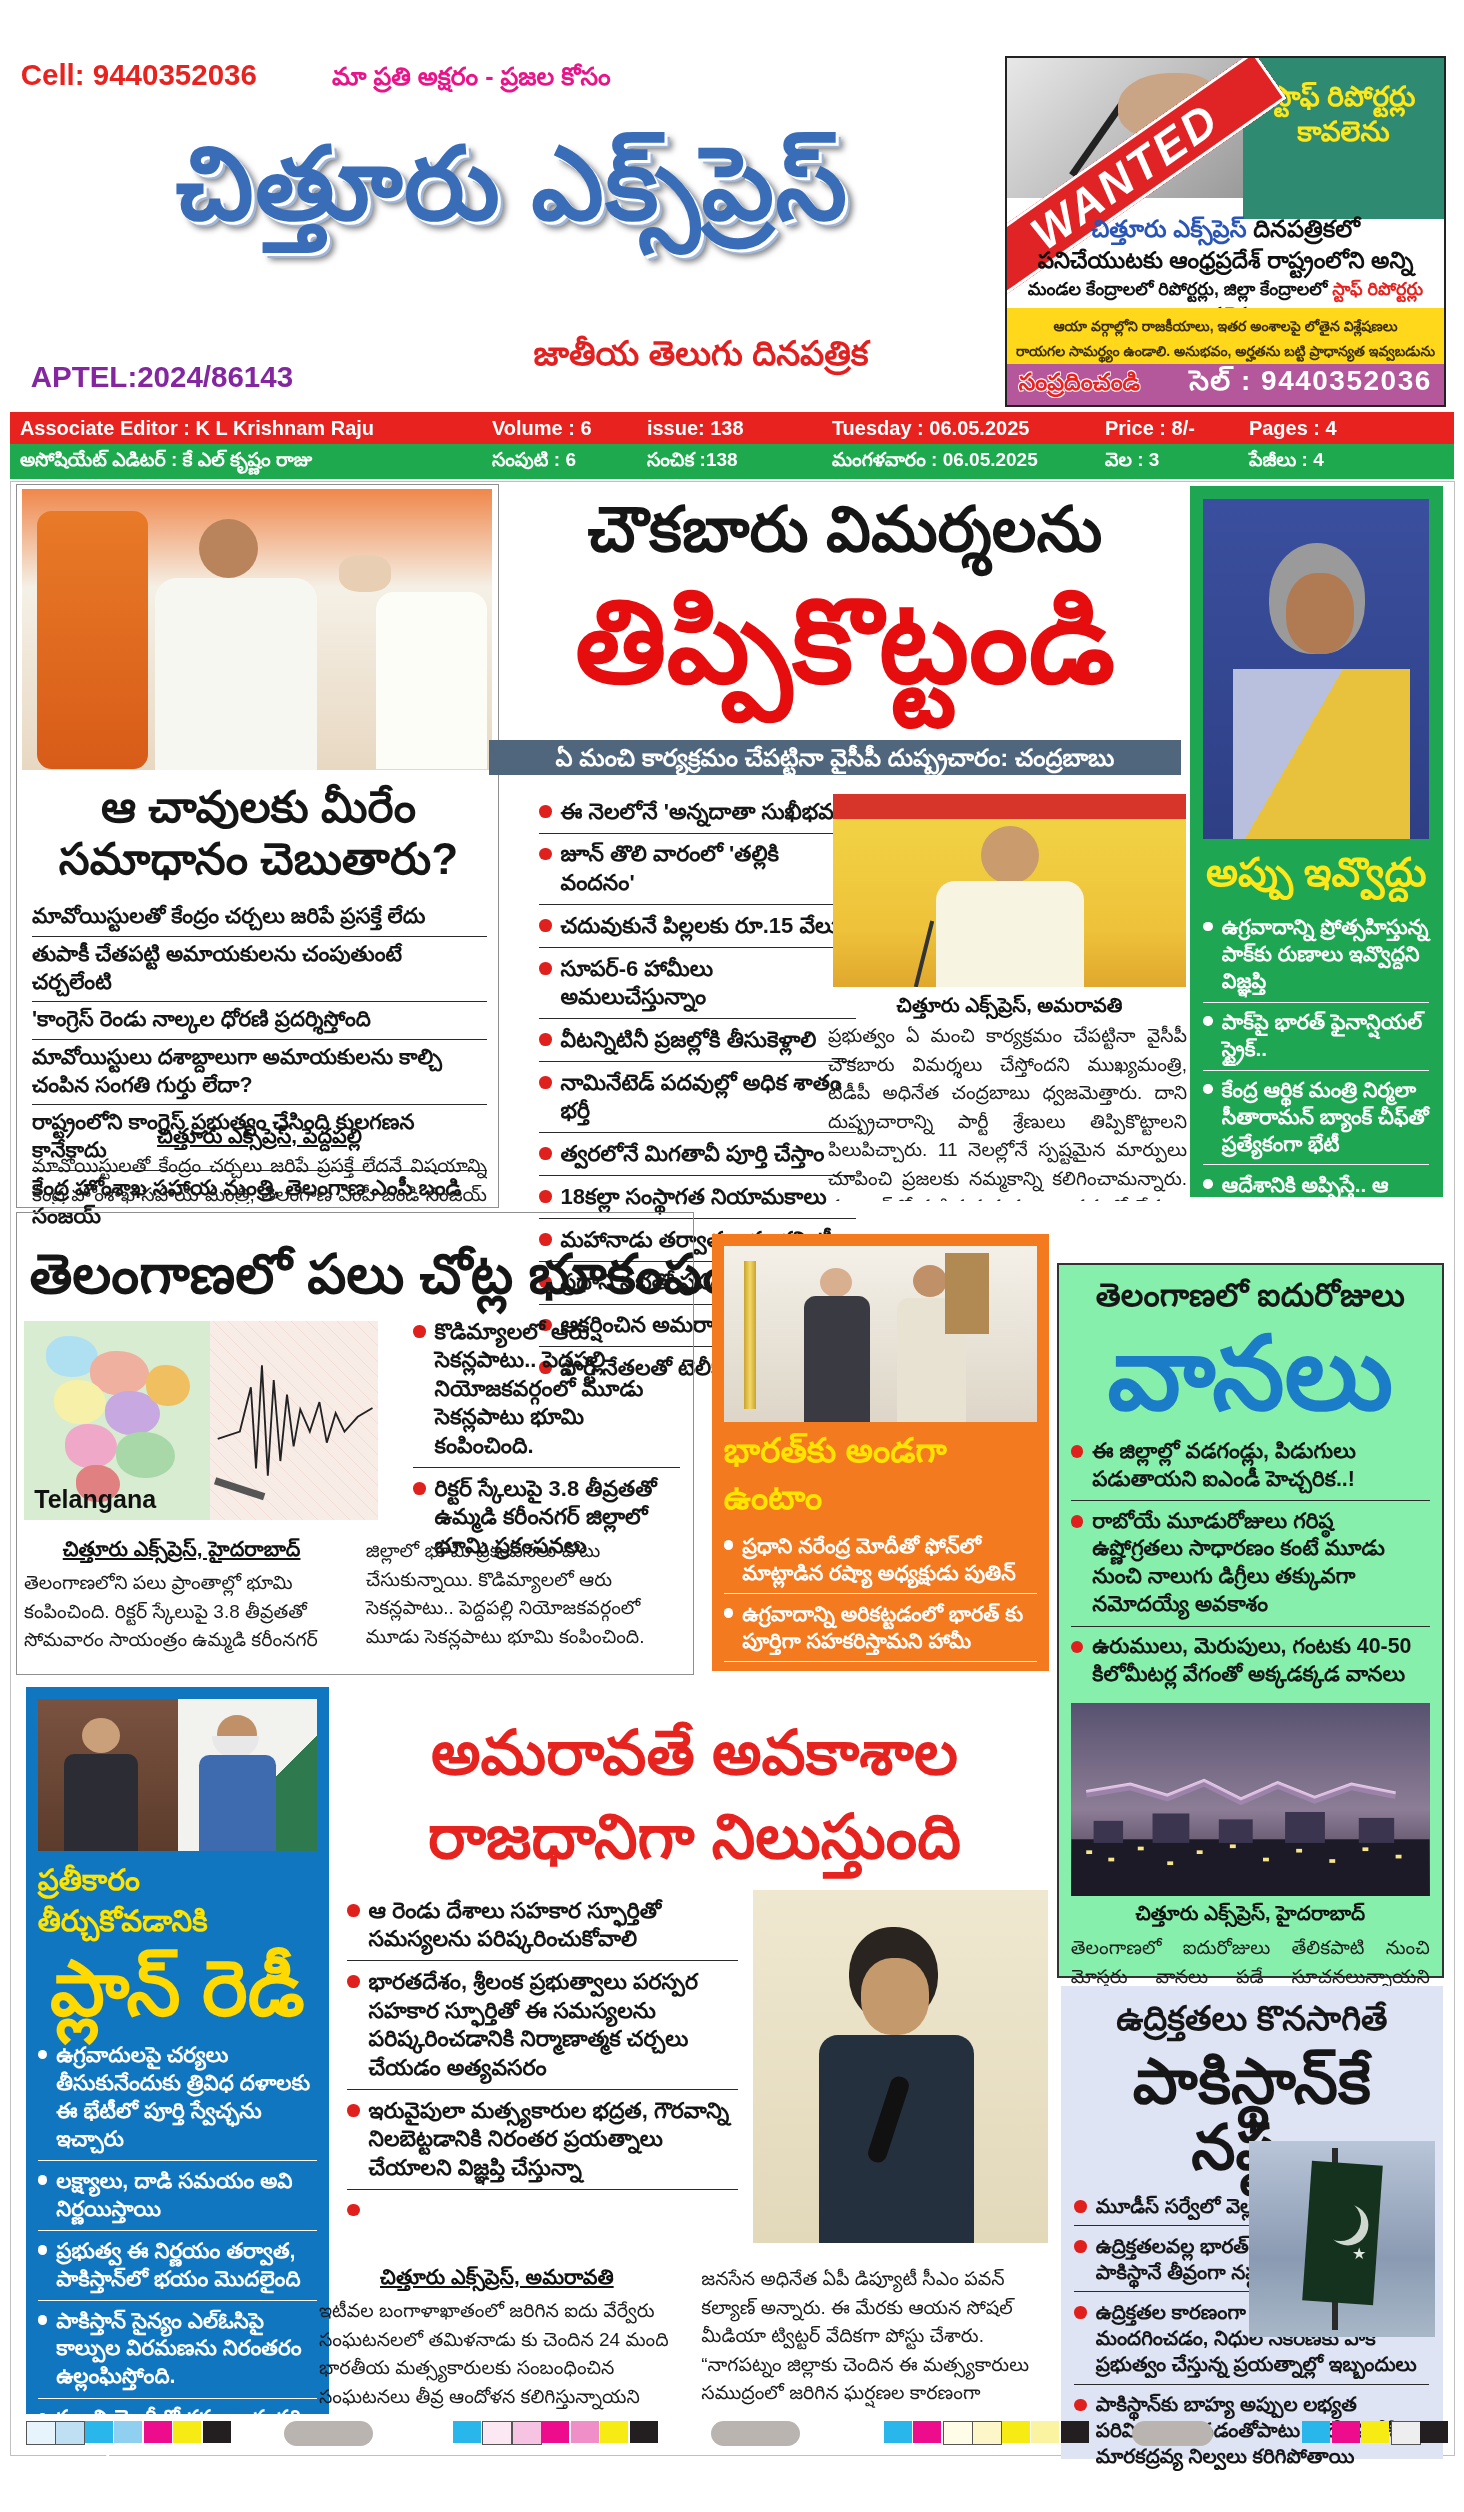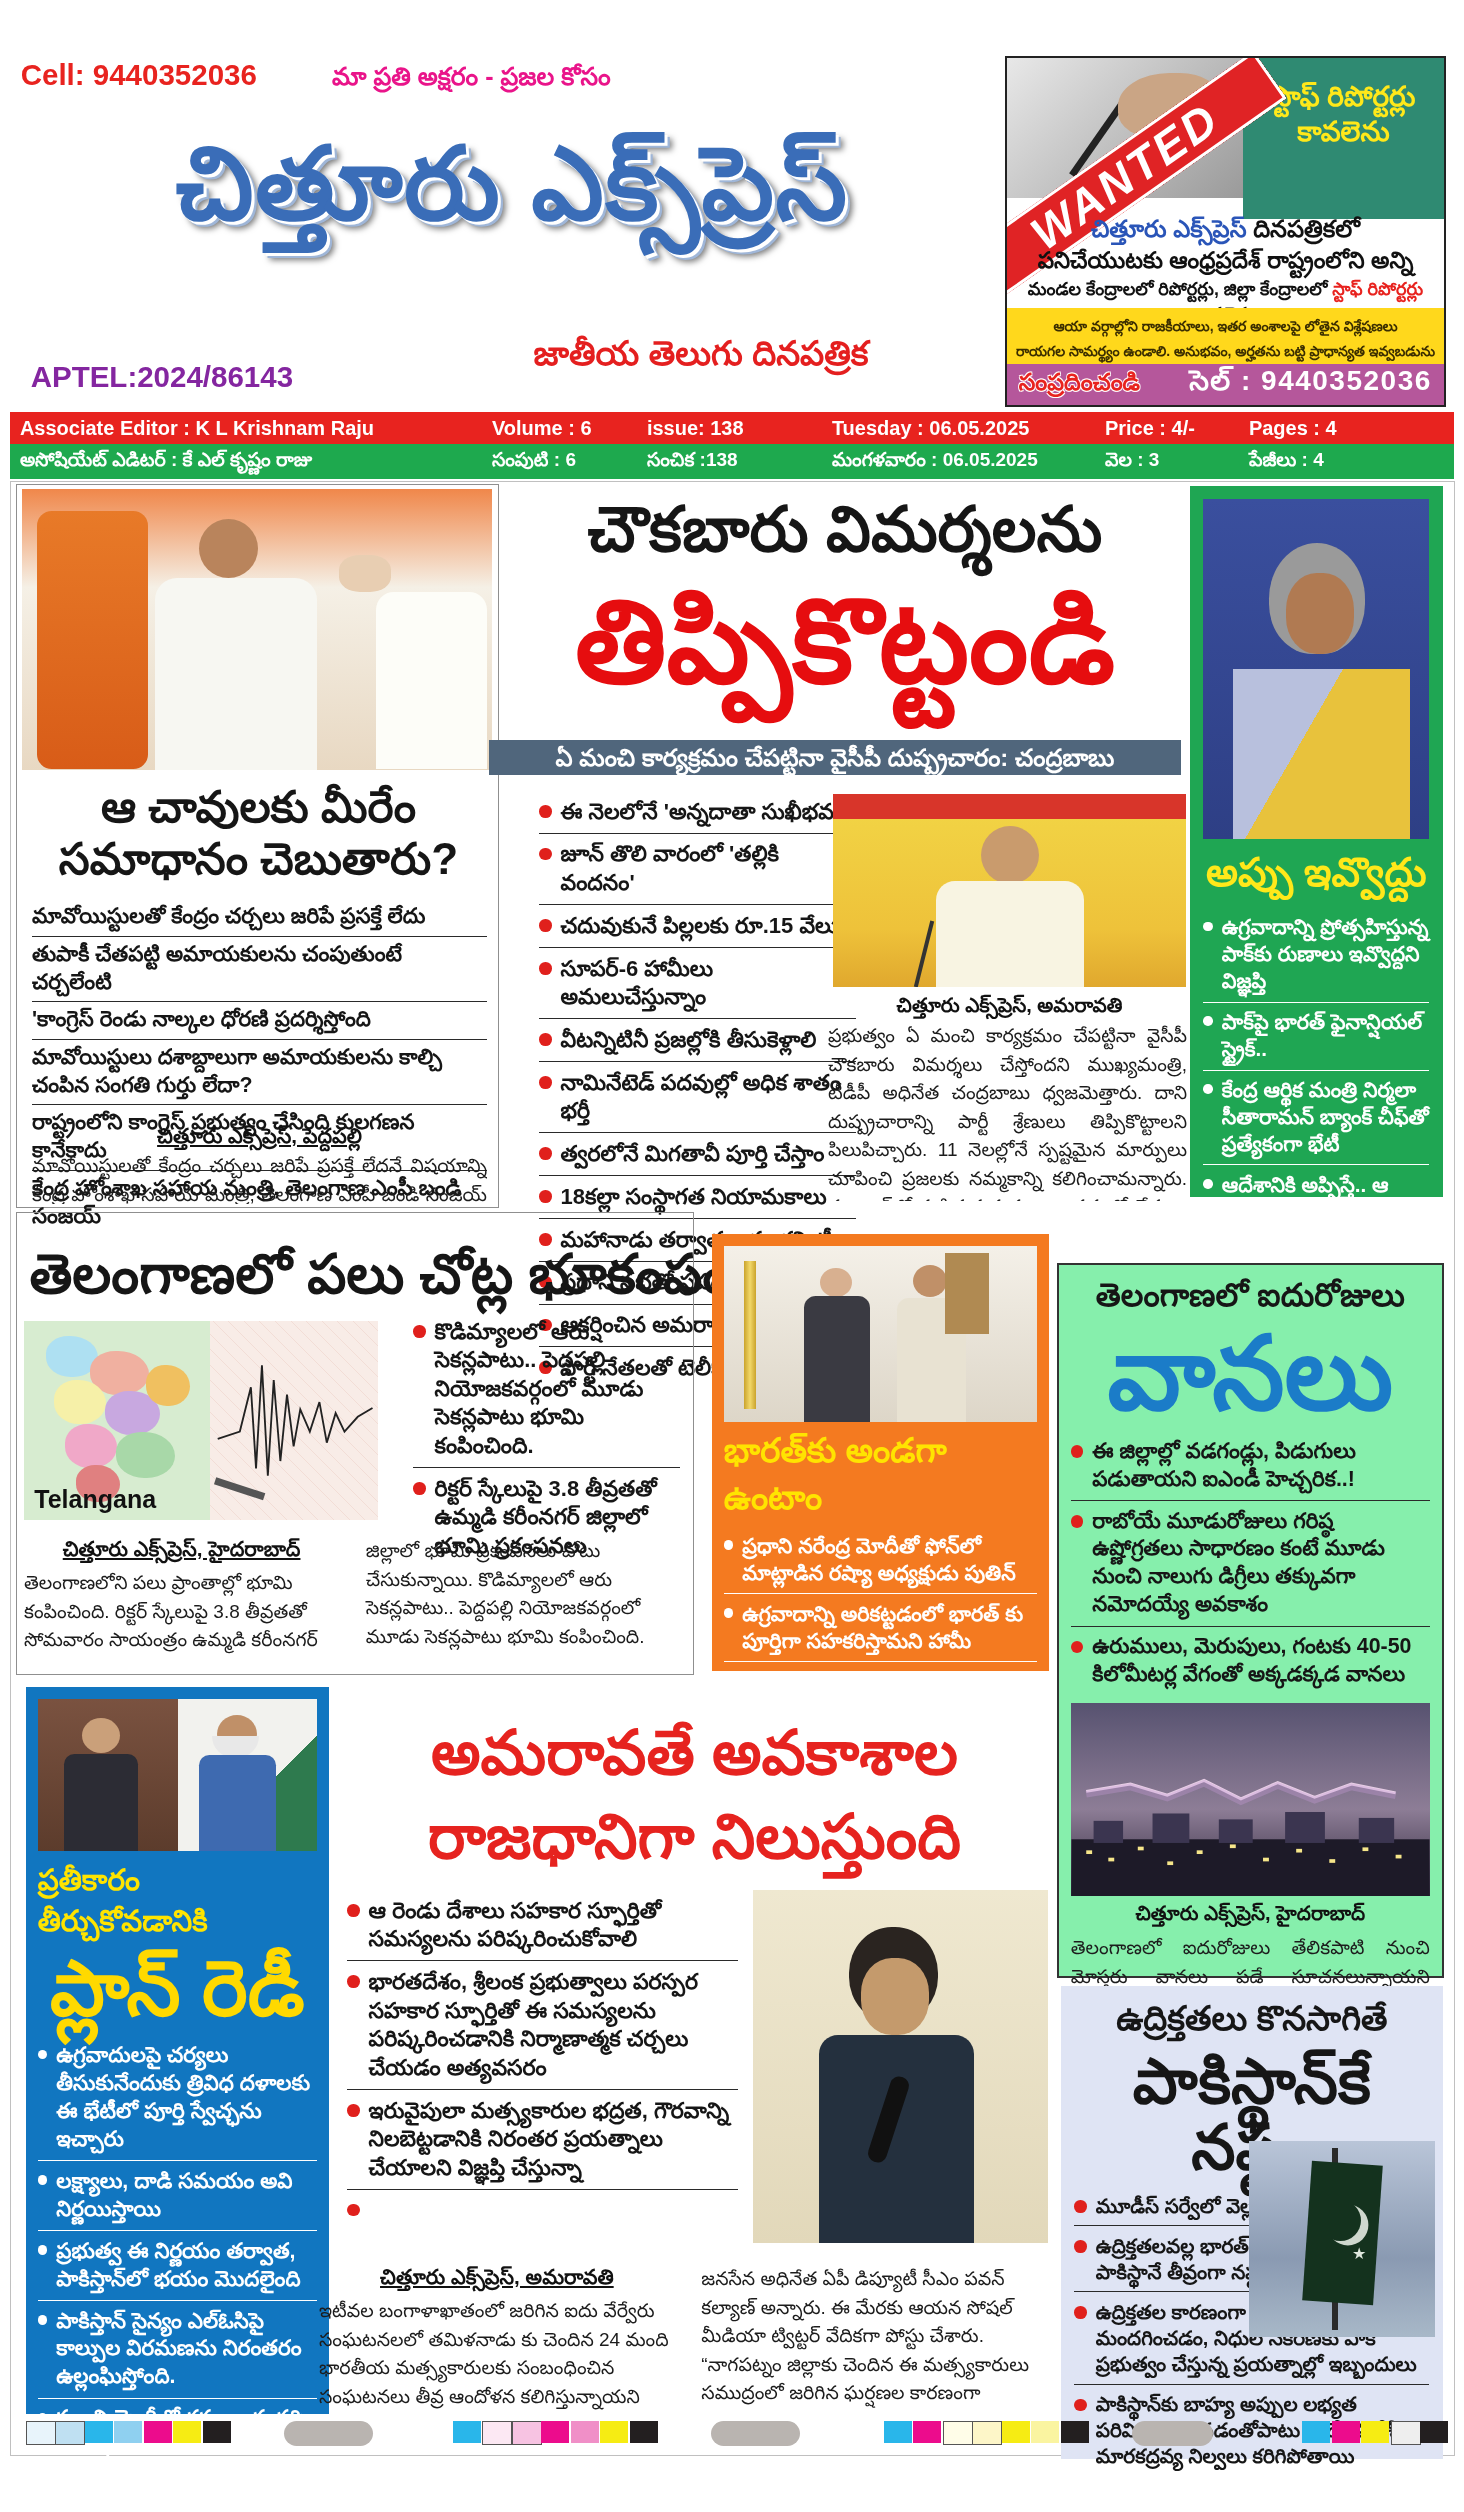--- a/index.html
+++ b/index.html
@@ -111,21 +111,21 @@
       <span class="wb-contact">సంప్రదించండి</span>
       <span class="wb-cell">సెల్ : 9440352036</span>
     </div>
   </div>
 
   <div class="abs bar bar-red" style="left:10.3px;top:412px;width:1425px;height:32px;padding:0 9.6px;">
     <span style="width:472px;">Associate Editor : K L Krishnam Raju</span>
     <span style="width:155px;">Volume : 6</span>
     <span style="width:185px;">issue: 138</span>
     <span style="width:273px;">Tuesday : 06.05.2025</span>
-    <span style="width:144px;">Price : 4/-</span>
+    <span style="width:144px;">Price : 8/-</span>
     <span>Pages : 4</span>
   </div>
   <div class="abs bar bar-green" style="left:10.3px;top:444px;width:1425px;height:35px;padding:0 9.6px;">
     <span style="width:472px;">అసోషియేట్ ఎడిటర్ : కే ఎల్ కృష్ణం రాజు</span>
     <span style="width:155px;">సంపుటి : 6</span>
     <span style="width:185px;">సంచిక :138</span>
     <span style="width:273px;">మంగళవారం : 06.05.2025</span>
     <span style="width:144px;">వెల : 3</span>
     <span>పేజీలు : 4</span>
   </div>

